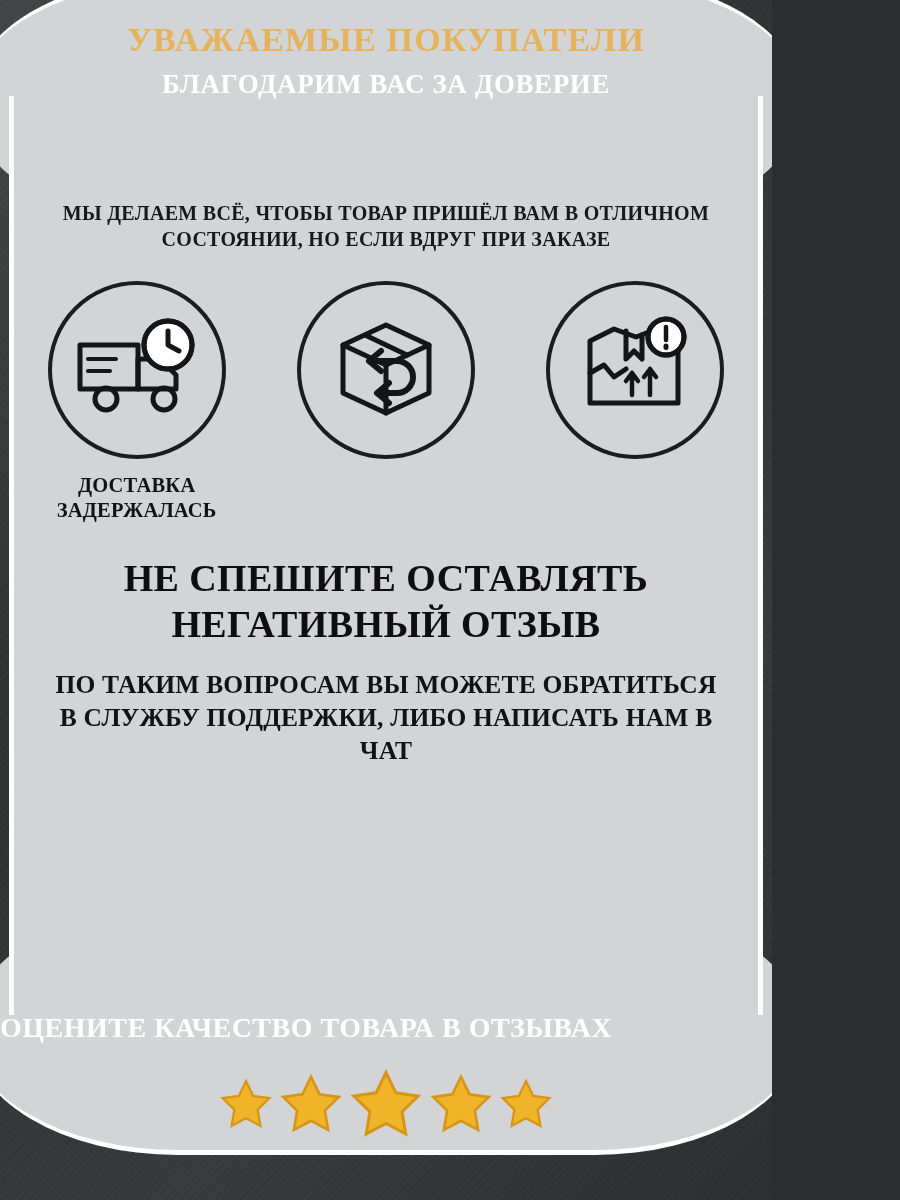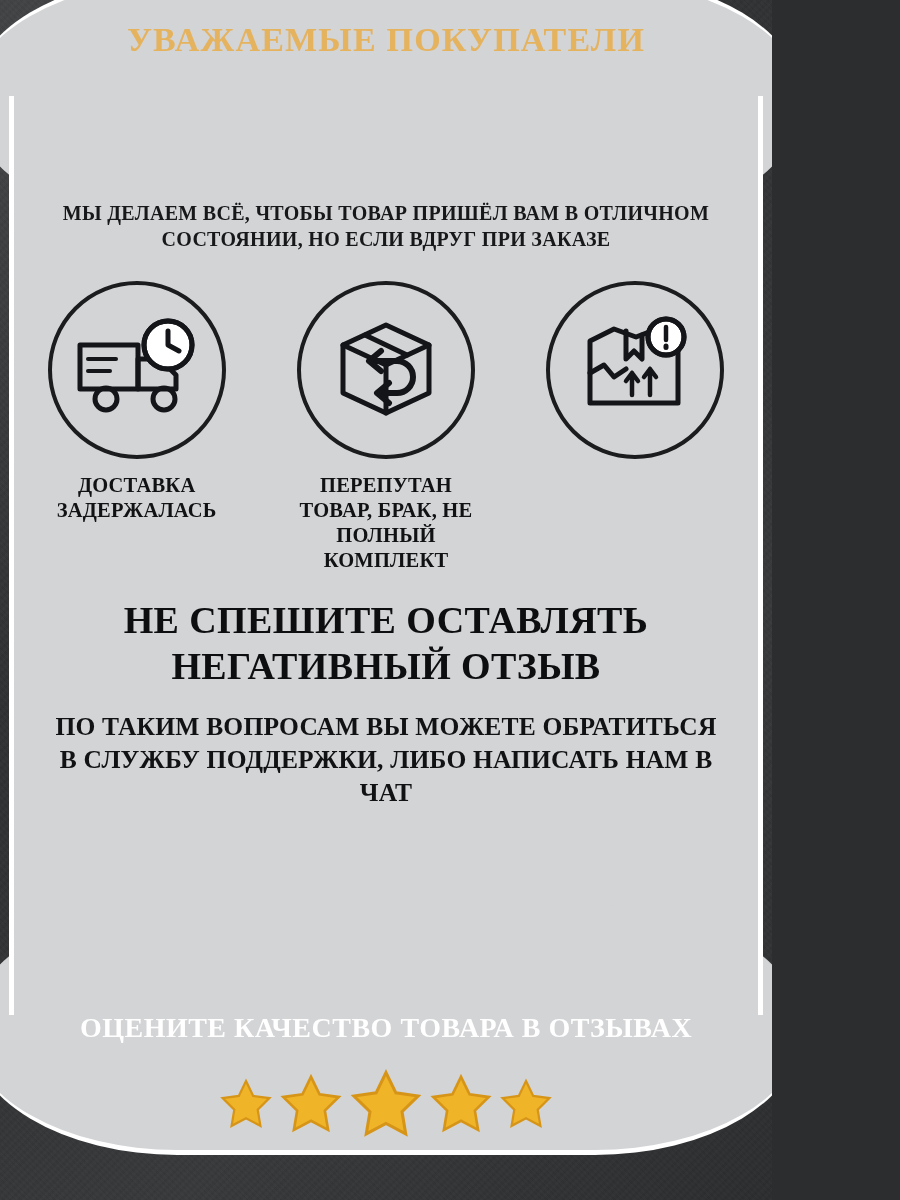--- a/index.html
+++ b/index.html
@@ -157,21 +157,21 @@
     font-size: 20.5px;
     font-weight: bold;
     line-height: 1.22;
     letter-spacing: 0.2px;
     text-transform: uppercase;
     color: #111214;
   }
 
   
   .headline {
-    margin-top: 24px;
+    margin-top: 32px;
     font-size: 38px;
     font-weight: bold;
     line-height: 1.22;
     letter-spacing: 0.4px;
     text-transform: uppercase;
     padding: 0 50px;
     color: #0d0e10;
   }
   .support {
     margin-top: 20px;
@@ -183,21 +183,21 @@
     padding: 0 48px;
     color: #111214;
   }
 
   
   .footer {
     position: absolute;
     left: 0; right: 0; bottom: 0;
     height: 215px;
     z-index: 6;
-    text-align: center;
+    text-align: left;
     color: #ffffff;
   }
   .footer-title {
     padding-top: 26px;
     font-size: 28px;
     font-weight: bold;
     line-height: 1.22;
     letter-spacing: 0.5px;
     text-transform: uppercase;
   }
@@ -221,20 +221,21 @@
 
   <div class="panel">
     <div class="panel-arc-top"></div>
     <div class="panel-arc-bottom"></div>
     <div class="panel-side-left"></div>
     <div class="panel-side-right"></div>
   </div>
 
   <div class="header">
     <div class="header-title">УВАЖАЕМЫЕ ПОКУПАТЕЛИ</div>
+    <div class="header-sub">БЛАГОДАРИМ ВАС ЗА ДОВЕРИЕ</div>
   </div>
 
   <div class="content">
 
     <div class="intro">МЫ ДЕЛАЕМ ВСЁ, ЧТОБЫ ТОВАР ПРИШЁЛ ВАМ В ОТЛИЧНОМ СОСТОЯНИИ, НО ЕСЛИ ВДРУГ ПРИ ЗАКАЗЕ</div>
 
     <div class="icons-row">
 
       <div class="icon-block">
         <div class="icon-circle">
@@ -264,21 +265,20 @@
             <path d="M22 34 L65 14 L108 34 L108 82 L65 102 L22 82 Z"></path>
             <path d="M22 34 L65 54 L108 34"></path>
             <path d="M65 54 V102"></path>
             <path d="M44 24 L86 44"></path>
 
             <path d="M50 50 H76 A16 16 0 0 1 76 82 H58" stroke-width="6"></path>
             <path d="M60 40 L48 50 L60 60" stroke-width="6"></path>
             <path d="M68 72 L56 82 L68 92" stroke-width="6"></path>
           </svg>
         </div>
-        <div class="icon-caption">ПЕРЕПУТАН ТОВАР, БРАК, НЕ ПОЛНЫЙ КОМПЛЕКТ</div>
       </div>
 
       <div class="icon-block">
         <div class="icon-circle">
           <svg width="130" height="118" viewBox="0 0 130 118" fill="none" stroke="#141518" stroke-width="5" stroke-linecap="round" stroke-linejoin="round">
 
             <path d="M20 30 L44 18 L66 26 L92 16 L108 30 L108 92 L20 92 Z"></path>
 
             <path d="M56 20 L56 48 L64 40 L72 48 L72 24"></path>
 

